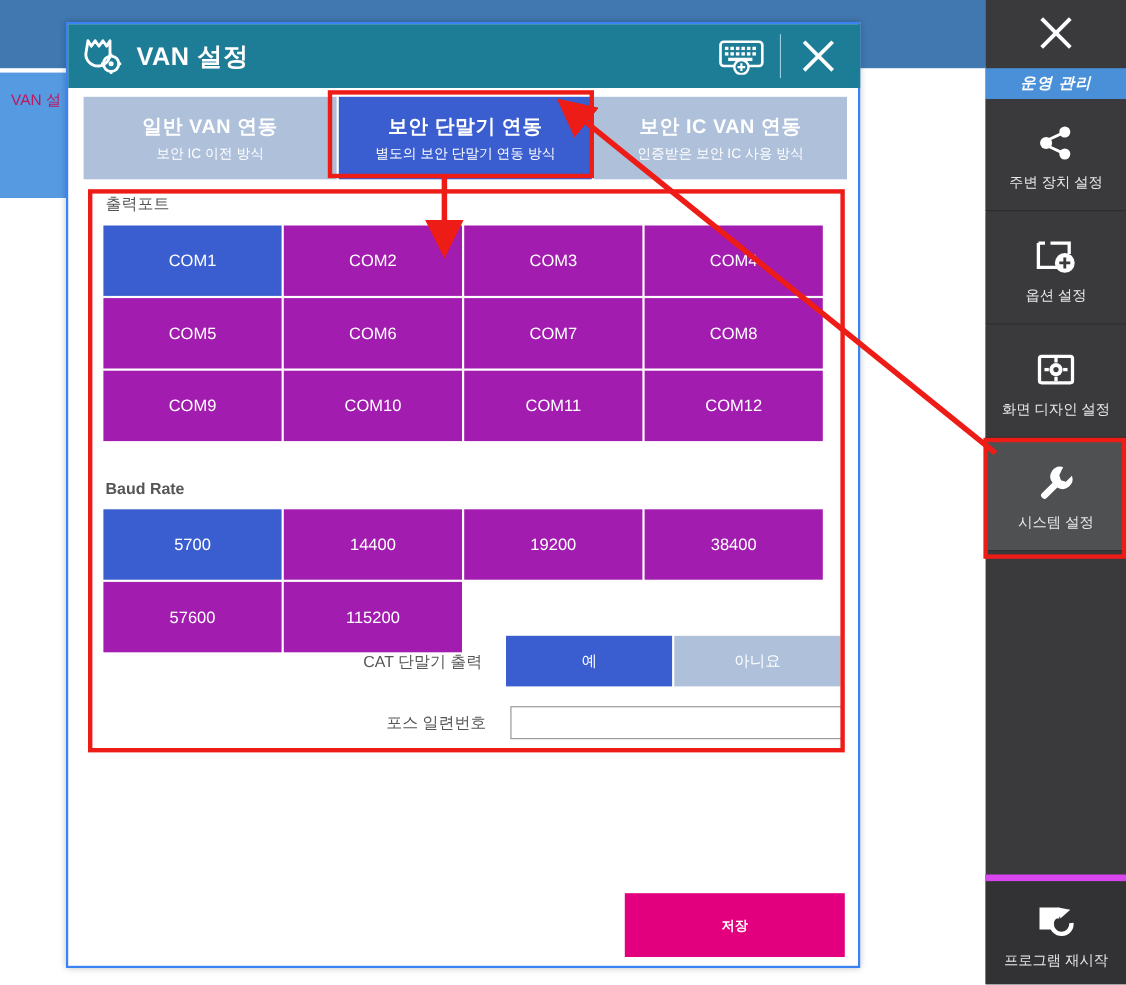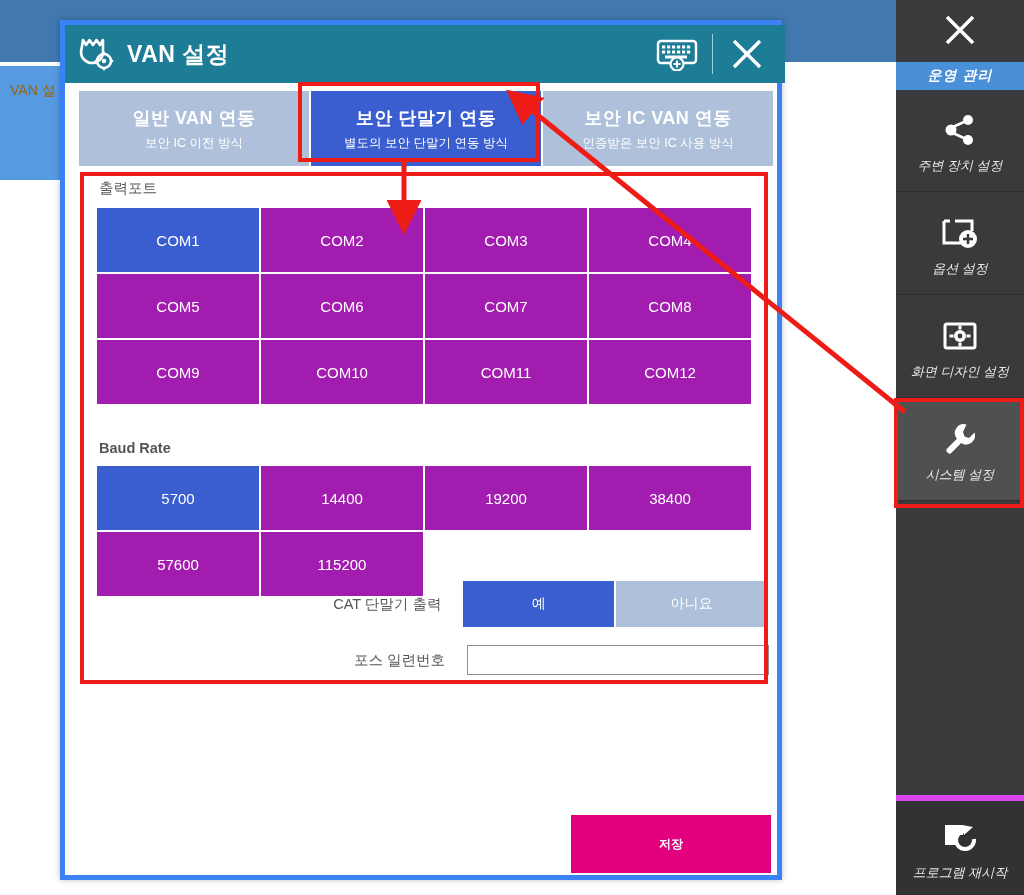--- a/index.html
+++ b/index.html
@@ -16,21 +16,21 @@
   .bg-header{
     position:absolute;left:0;top:0;width:896px;height:62px;
     background:#4178b0;
   }
   .bg-tab{
     position:absolute;left:0;top:66px;width:70px;height:114px;
     background:#569ae2;
   }
   .bg-tab-label{
     position:absolute;left:10px;top:82px;
-    color:#a16207;font-size:14px;white-space:nowrap;
+    color:#be185d;font-size:14px;white-space:nowrap;
   }
   .bg-body{
     position:absolute;left:0;top:180px;width:896px;height:715px;background:#ffffff;
   }
 
   
   .sidebar{
     position:absolute;right:0;top:0;width:128px;height:895px;
     background:#3a3a3c;
   }
@@ -49,33 +49,33 @@
   .sb-item{
     position:absolute;left:0;width:128px;height:102px;
     display:flex;flex-direction:column;align-items:center;justify-content:center;
     color:#e8e8e8;font-size:13px;
     border-bottom:1px solid #2e2e30;
     background:#3a3a3c;
     box-sizing:border-box;
   }
   .sb-item.active{background:#4f5052;}
   .sb-ico{height:46px;display:flex;align-items:center;justify-content:center;}
-  .sb-lbl{margin-top:4px;white-space:nowrap;font-style:italic;}
+  .sb-lbl{margin-top:4px;white-space:nowrap;}
   .sb-restart{
     position:absolute;left:0;bottom:0;width:128px;height:100px;
     display:flex;flex-direction:column;align-items:center;justify-content:center;
     color:#e8e8e8;font-size:13px;background:#323234;
     border-top:6px solid #d946ef;box-sizing:border-box;
   }
 
   
   .dialog{
     position:absolute;left:60px;top:20px;width:722px;height:860px;
     background:#ffffff;
-    border:5px solid #3b82f6;
+    border:2px solid #3b82f6;
     box-sizing:border-box;
     box-shadow:0 0 6px rgba(0,0,0,.25);
   }
   .dlg-title{
     position:absolute;left:0;top:0;width:720px;height:58px;
     background:#1e7d96;
     display:flex;align-items:center;
   }
   .dlg-ico{margin-left:12px;display:flex;align-items:center;}
   .dlg-title-text{

